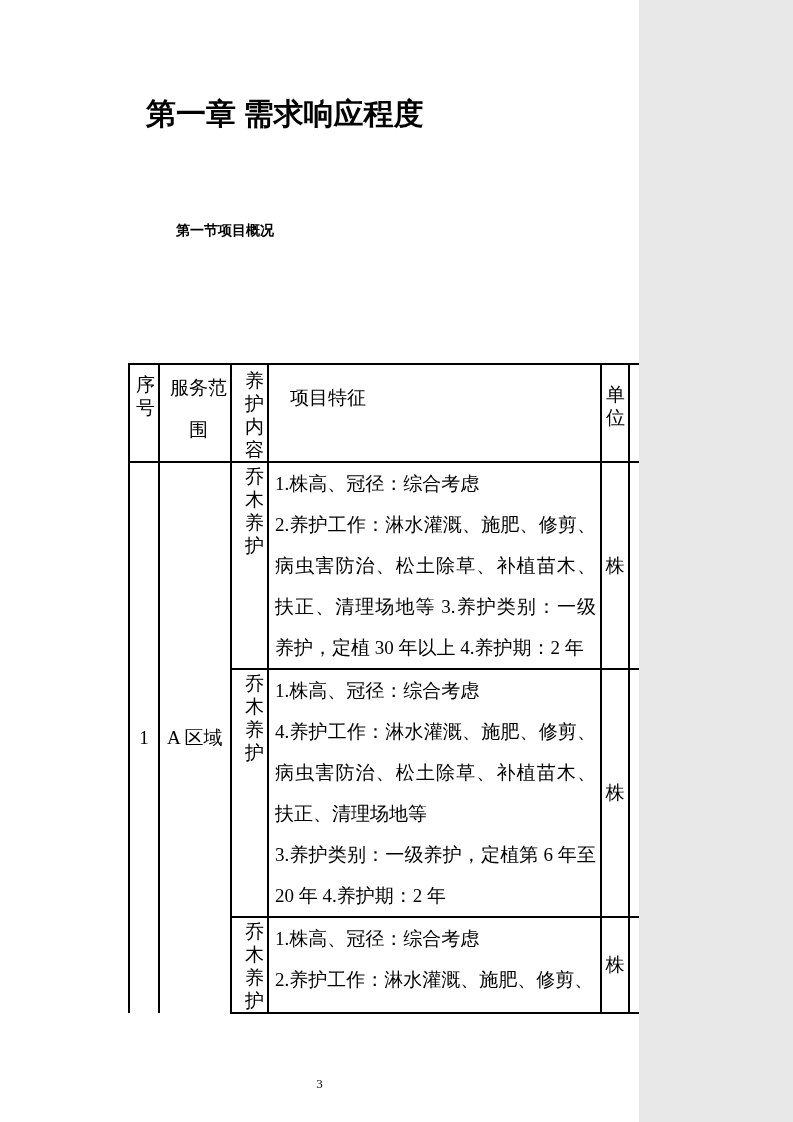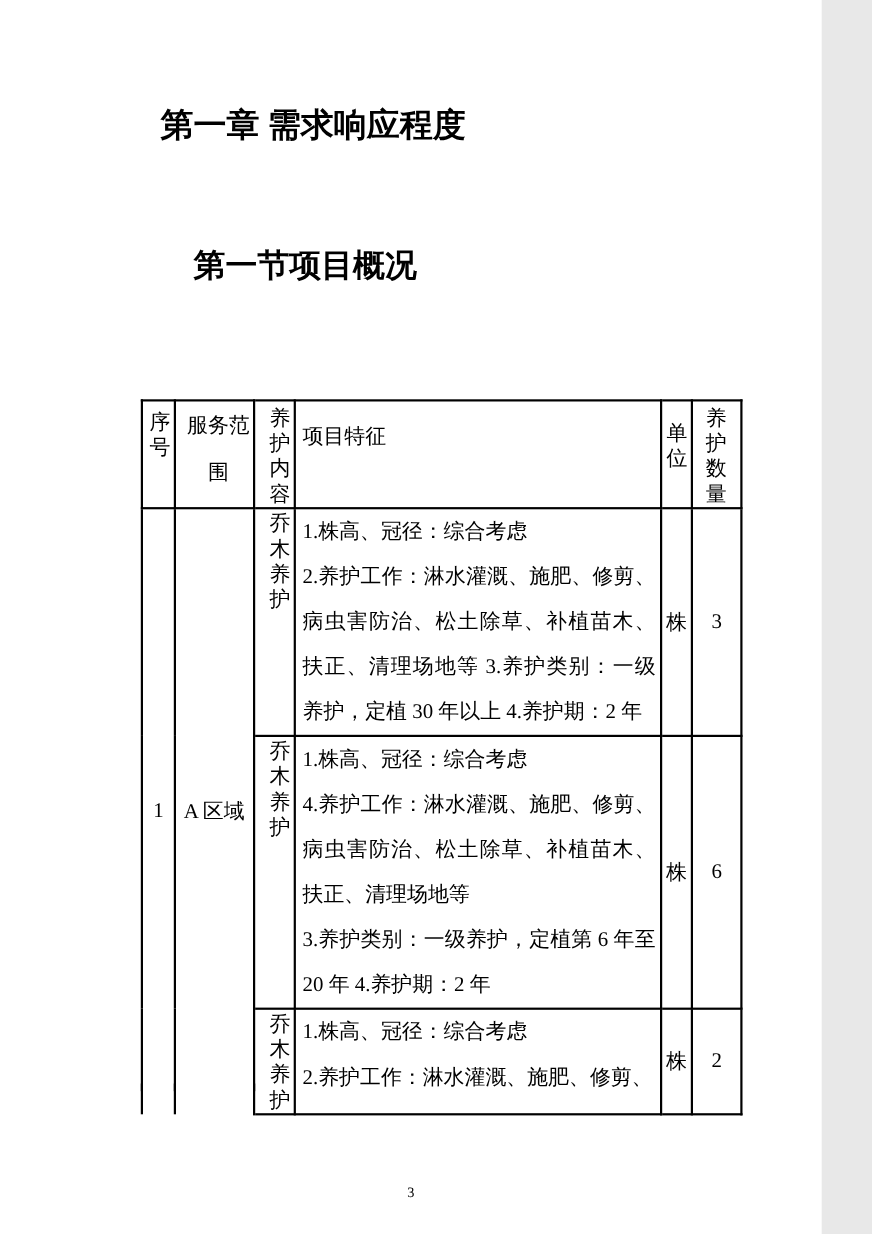--- a/index.html
+++ b/index.html
@@ -1,26 +1,26 @@
 <!DOCTYPE html>
 <html><head>
 <meta charset="utf-8">
 <style>
   html,body{margin:0;padding:0;background:#e8e8e8;}
   .page{
-    position:relative;width:747px;height:1122px;background:#ffffff;
+    position:relative;width:639px;height:1122px;background:#ffffff;
     font-family:"Liberation Serif","DejaVu Serif",serif;color:#000;overflow:hidden;
   }
   .chapter-title{
     position:absolute;left:146px;top:94px;margin:0;
     font-size:30px;font-weight:bold;white-space:nowrap;
   }
   .section-heading{
     position:absolute;left:176px;margin:0;
-    font-size:29px;font-weight:bold;white-space:nowrap;
+    font-size:14px;font-weight:bold;white-space:nowrap;
   }
   .s1{top:222px;}
   .s2{top:292px;}
 
   table.maintenance{
     position:absolute;left:128px;top:363px;
     border-collapse:collapse;table-layout:fixed;width:545px;
     font-size:19px;
   }
   .maintenance th,.maintenance td{
@@ -31,21 +31,21 @@
   tr.r2{height:246px;}
   tr.r3{height:83px;}
 
   .vtext{width:20px;line-height:23px;text-align:left;word-break:break-all;}
   .vright{margin:0 2px 0 auto;}
   .vcenter{margin:0 auto;}
 
   th.seq-h{vertical-align:top;padding-top:8px;}
   th.scope-h{vertical-align:top;text-align:center;padding:2px 0 0 7px;line-height:42px;font-weight:normal;}
   th.content-h{vertical-align:top;padding-top:4px;}
-  th.feature-h{vertical-align:top;text-align:left;padding:12px 0 0 6px;line-height:41px;border-radius:27px;}
+  th.feature-h{vertical-align:top;text-align:left;padding:12px 0 0 21px;line-height:41px;border-radius:27px;}
   th.unit-h{vertical-align:top;padding-top:18px;}
   th.qty-h{vertical-align:top;padding-top:4px;}
 
   td.seq-cell{text-align:center;vertical-align:middle;border-bottom:none;}
   td.scope-cell{vertical-align:middle;text-align:left;padding-left:7px;border-bottom:none;}
   td.content-cell{vertical-align:top;padding-top:2px;}
   td.feature-cell{vertical-align:top;padding:0 4px 0 6px;}
   td.feature-cell p{margin:0;line-height:41px;text-align:justify;}
   td.unit-cell{text-align:center;vertical-align:middle;}
   td.qty-cell{text-align:center;vertical-align:middle;}

